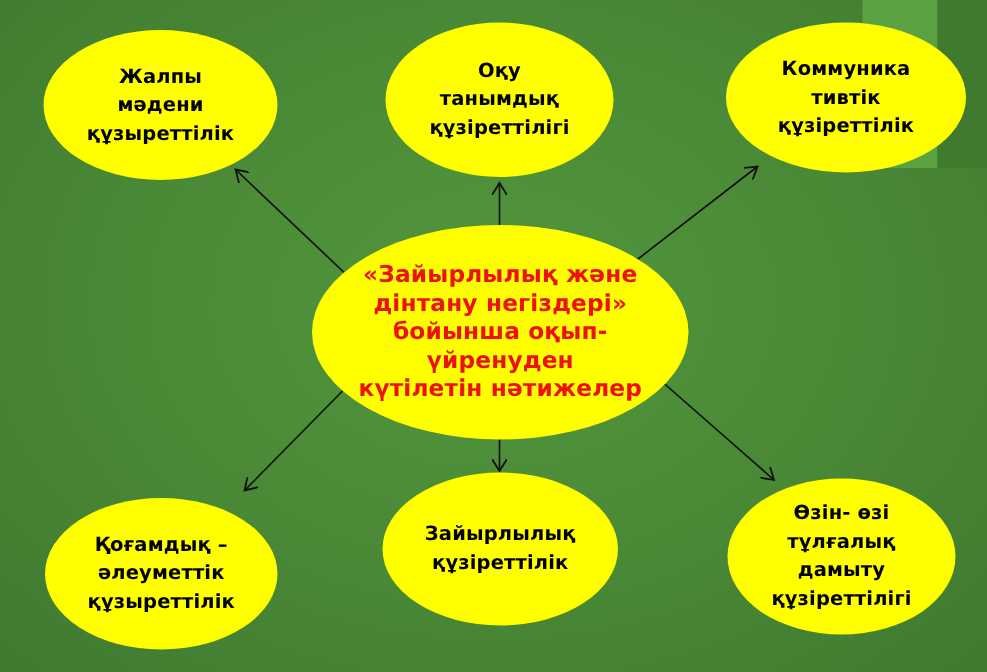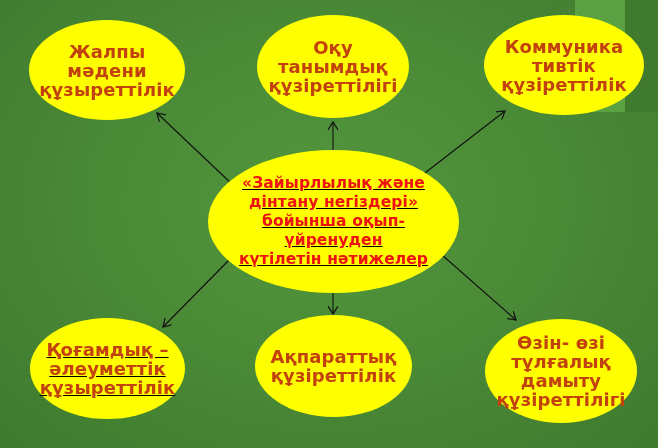--- a/index.html
+++ b/index.html
@@ -20,21 +20,21 @@
       position: absolute; top: 0; left: 625px; width: 33px; height: 112px;
       background: #3f7a2f;
     }
     svg.arrows { position: absolute; left: 0; top: 0; width: 658px; height: 448px; }
     .ellipse {
       position: absolute; background: #ffff00; border-radius: 50%;
       display: flex; align-items: center; justify-content: center;
       text-align: center; box-sizing: border-box;
     }
     .ellipse .label {
-      font-weight: bold; color: #c2410c; font-size: 18px; line-height: 19px;
+      font-weight: bold; color: #000000; font-size: 13px; line-height: 19px;
       white-space: pre-line; letter-spacing: 0.1px;
     }
     .center .label {
       color: #ee1111; font-size: 15.5px; line-height: 19px;
     }
   </style>
 </head>
 <body>
 
 <div class="bg"></div>
@@ -64,35 +64,35 @@
   <span class="label">Оқу
 танымдық
 құзіреттілігі</span>
 </div>
 <div class="ellipse" style="left:484px; top:15px; width:160px; height:100px;">
   <span class="label">Коммуника
 тивтік
 құзіреттілік</span>
 </div>
 
-<div class="ellipse center" style="left:208px; top:150px; width:251px; height:143px;text-decoration:underline;">
+<div class="ellipse center" style="left:208px; top:150px; width:251px; height:143px;">
   <span class="label">«Зайырлылық және
 дінтану негіздері»
 бойынша  оқып-
 үйренуден
 күтілетін нәтижелер</span>
 </div>
 
-<div class="ellipse" style="left:30px; top:318px; width:155px; height:101px;text-decoration:underline;">
+<div class="ellipse" style="left:30px; top:332px; width:155px; height:101px;">
   <span class="label">Қоғамдық –
 әлеуметтік
 құзыреттілік</span>
 </div>
 <div class="ellipse" style="left:255px; top:315px; width:157px; height:102px;">
-  <span class="label">Ақпараттық
+  <span class="label">Зайырлылық
 құзіреттілік</span>
 </div>
 <div class="ellipse" style="left:485px; top:319px; width:152px; height:104px;">
   <span class="label">Өзін- өзі
 тұлғалық
 дамыту
 құзіреттілігі</span>
 </div>
 
 </body></html>

